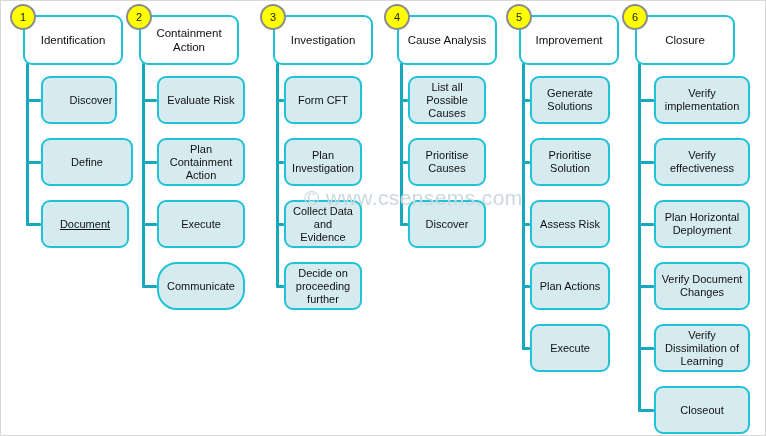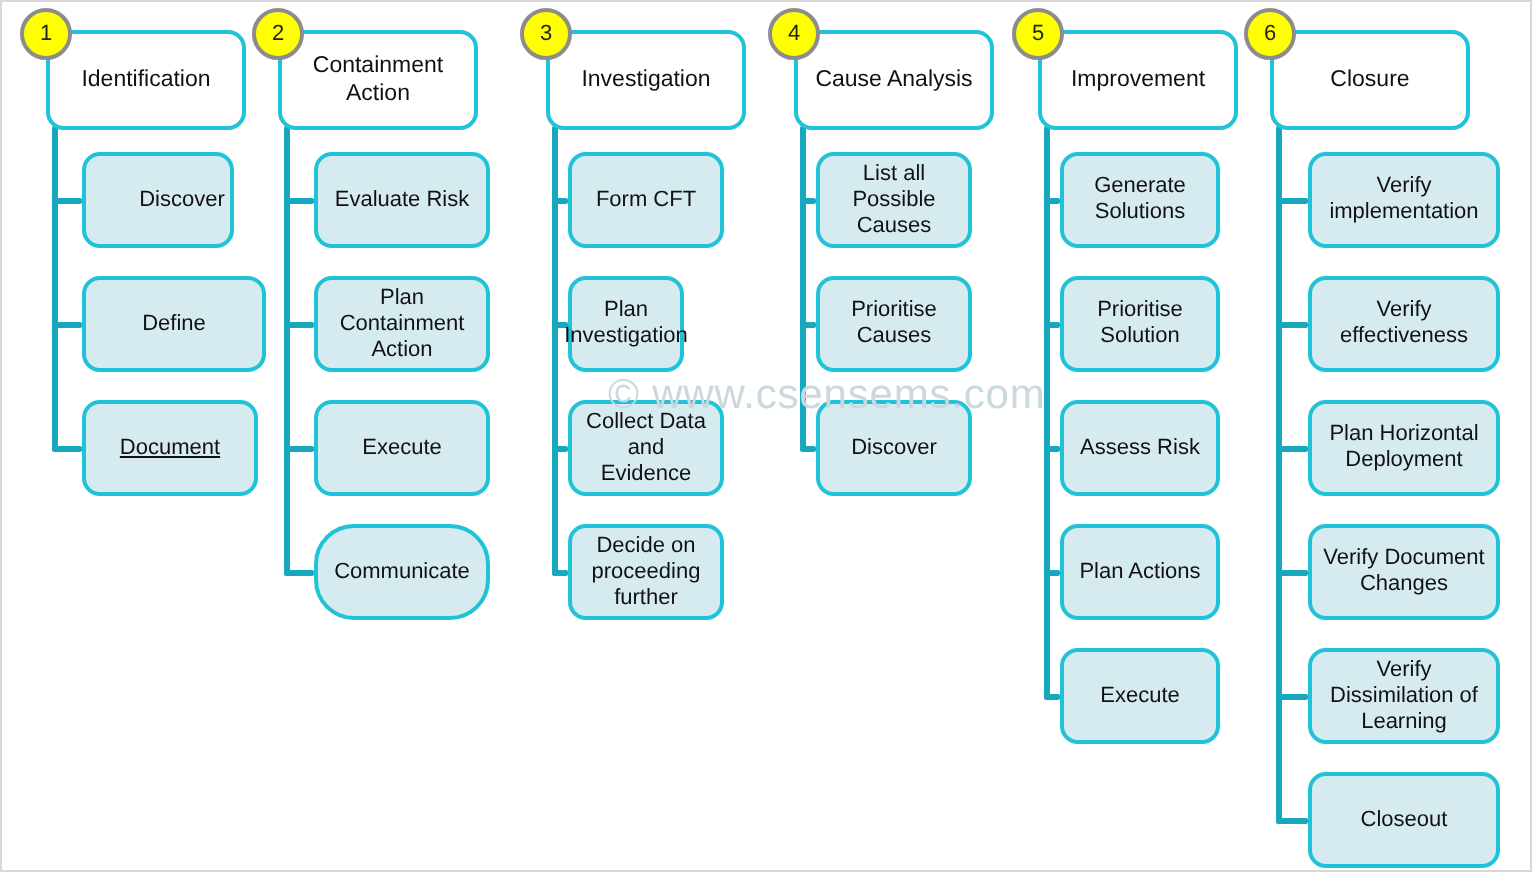--- a/index.html
+++ b/index.html
@@ -152,21 +152,21 @@
         <span>Investigation</span>
       </div>
       <div class="badge" style="left: 259px; top: 3px;">
         <span>3</span>
       </div>
       <div class="connector" style="left: 275px; top: 98px; width: 8px;"></div>
       <div class="child-box" style="left: 283px; top: 75px; width: 78px; height: 48px; text-align: center;">
         <span>Form CFT</span>
       </div>
       <div class="connector" style="left: 275px; top: 160px; width: 8px;"></div>
-      <div class="child-box" style="left: 283px; top: 137px; width: 58px; height: 48px; text-align: center;">
+      <div class="child-box" style="left: 283px; top: 137px; width: 78px; height: 48px; text-align: center;">
         <span>Plan Investigation</span>
       </div>
       <div class="connector" style="left: 275px; top: 222px; width: 8px;"></div>
       <div class="child-box" style="left: 283px; top: 199px; width: 78px; height: 48px;">
         <span>Collect Data and Evidence</span>
       </div>
       <div class="connector" style="left: 275px; top: 284px; width: 8px;"></div>
       <div class="child-box" style="left: 283px; top: 261px; width: 78px; height: 48px;">
         <span>Decide on proceeding further</span>
       </div>

